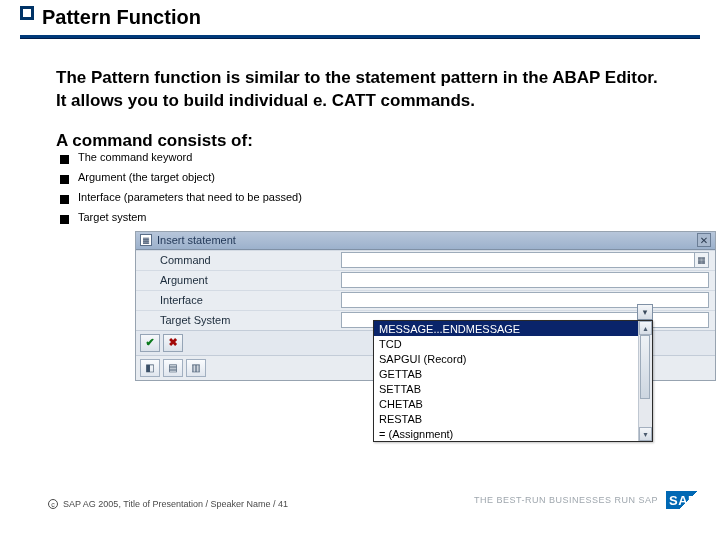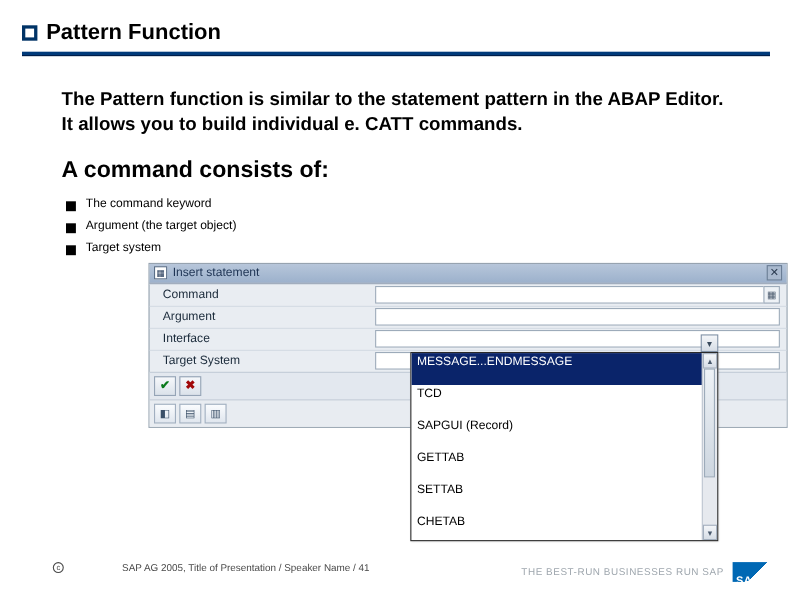--- a/index.html
+++ b/index.html
@@ -6,23 +6,21 @@
   body {
     width: 720px;
     height: 540px;
     font-family: Arial, Helvetica, sans-serif;
     background: #fff;
     position: relative;
     overflow: hidden;
   }
   .title-row {
     display: flex;
-    align-items: center;
     padding: 6px 0 0 20px;
-    margin-top: 12px;
   }
   .title-block {
     width: 14px;
     height: 14px;
     border: 3px solid #003366;
     margin-right: 8px;
     background: #fff;
   }
   .title-text {
     font-size: 20px;
@@ -39,23 +37,23 @@
     padding: 28px 56px 0 56px;
     color: #000;
   }
   .intro {
     font-size: 17px;
     font-weight: bold;
     line-height: 1.35;
     margin-bottom: 18px;
   }
   .subhead {
-    font-size: 21px;
+    font-size: 17px;
     font-weight: bold;
-    margin-bottom: 12px;
+    margin-bottom: 0;
   }
   .bullets {
     list-style: none;
     padding-left: 22px;
   }
   .bullets li {
     font-size: 11px;
     font-weight: normal;
     margin-bottom: 8px;
     position: relative;
@@ -109,21 +107,21 @@
   }
   .form-row {
     display: flex;
     align-items: center;
     height: 20px;
     border-top: 1px solid #d4dbe4;
   }
   .form-row:first-of-type { border-top: 1px solid #c3ccd8; }
   .form-label {
     width: 205px;
-    padding-left: 12px;
+    padding-left: 24px;
   }
   .form-field {
     flex: 1;
     height: 16px;
     background: #fff;
     border: 1px solid #9dabba;
     margin-right: 6px;
     position: relative;
   }
   .field-match {
@@ -184,21 +182,21 @@
     font-size: 11px;
     box-shadow: 1px 1px 2px rgba(0,0,0,0.25);
   }
   .dropdown-scroll {
     max-height: 170px;
     overflow: hidden;
     position: relative;
   }
   .dd-option {
     padding: 1px 5px;
-    height: 29px;
+    height: 15px;
     line-height: 14px;
     white-space: nowrap;
   }
   .dd-option.selected {
     background: #0a246a;
     color: #fff;
   }
   .dd-scrollbar {
     position: absolute;
     right: 0; top: 0;
@@ -228,26 +226,25 @@
     width: 16px; height: 16px;
     background: linear-gradient(#f4f6f9,#d6dde6);
     border: 1px solid #7f90a5;
     display: inline-flex;
     align-items: center; justify-content: center;
     font-size: 9px; color: #3a4a5d;
   }
 
   .footer {
     position: absolute;
-    left: 48px; bottom: 11px; right: 20px;
-    display: flex;
-    align-items: flex-start;
+    left: 48px; bottom: 31px; right: 20px;
+    display: flex;
+    align-items: flex-end;
     font-size: 9px;
     color: #4a4a4a;
-    gap: 48px;
   }
   .copyright-icon {
     width: 10px; height: 10px;
     display: inline-flex;
     align-items: center; justify-content: center;
     border: 1px solid #4a4a4a;
     border-radius: 50%;
     font-size: 7px;
     margin-right: 5px;
   }
@@ -258,40 +255,41 @@
     letter-spacing: 0.5px;
     display: flex;
     align-items: center;
     gap: 8px;
   }
   .sap-logo {
     width: 34px; height: 18px;
     background: linear-gradient(135deg,#0068b4 0%, #0068b4 60%, #fff 60%);
     color: #fff;
     font-weight: bold;
-    font-size: 10px;
-    padding: 12px 0 0 3px;
+    font-size: 13px;
+    padding: 2px 0 0 3px;
     font-family: Arial, sans-serif;
   }
 </style>
 </head>
 <body>
 
 <div class="title-row">
   <span class="title-block"></span>
   <span class="title-text">Pattern Function</span>
 </div>
 <div class="blue-rule"></div>
 
 <div class="slide-body">
   <p class="intro">The Pattern function is similar to the statement pattern in the ABAP Editor. It allows you to build individual e. CATT commands.</p>
   <p class="subhead">A command consists of:</p>
   <ul class="bullets">
     <li>The command keyword</li>
     <li>Argument (the target object)</li>
+    <li>Interface (parameters that need to be passed)</li>
     <li>Target system</li>
   </ul>
 
   <div class="sap-window">
     <div class="sap-titlebar">
       <span class="tb-icon">▦</span>
       <span class="tb-title">Insert statement</span>
       <span class="tb-close">✕</span>
     </div>
     <div class="form-row">
@@ -331,20 +329,21 @@
 <div class="dropdown">
   <span class="dd-trigger">▾</span>
   <div class="dropdown-scroll">
     <div class="dd-option selected">MESSAGE...ENDMESSAGE</div>
     <div class="dd-option">TCD</div>
     <div class="dd-option">SAPGUI (Record)</div>
     <div class="dd-option">GETTAB</div>
     <div class="dd-option">SETTAB</div>
     <div class="dd-option">CHETAB</div>
     <div class="dd-option">RESTAB</div>
+    <div class="dd-option">= (Assignment)</div>
     <div class="dd-scrollbar">
       <div class="sb-btn">▴</div>
       <div class="sb-track">
         <div class="sb-thumb"></div>
       </div>
       <div class="sb-btn">▾</div>
     </div>
   </div>
 </div>
 

